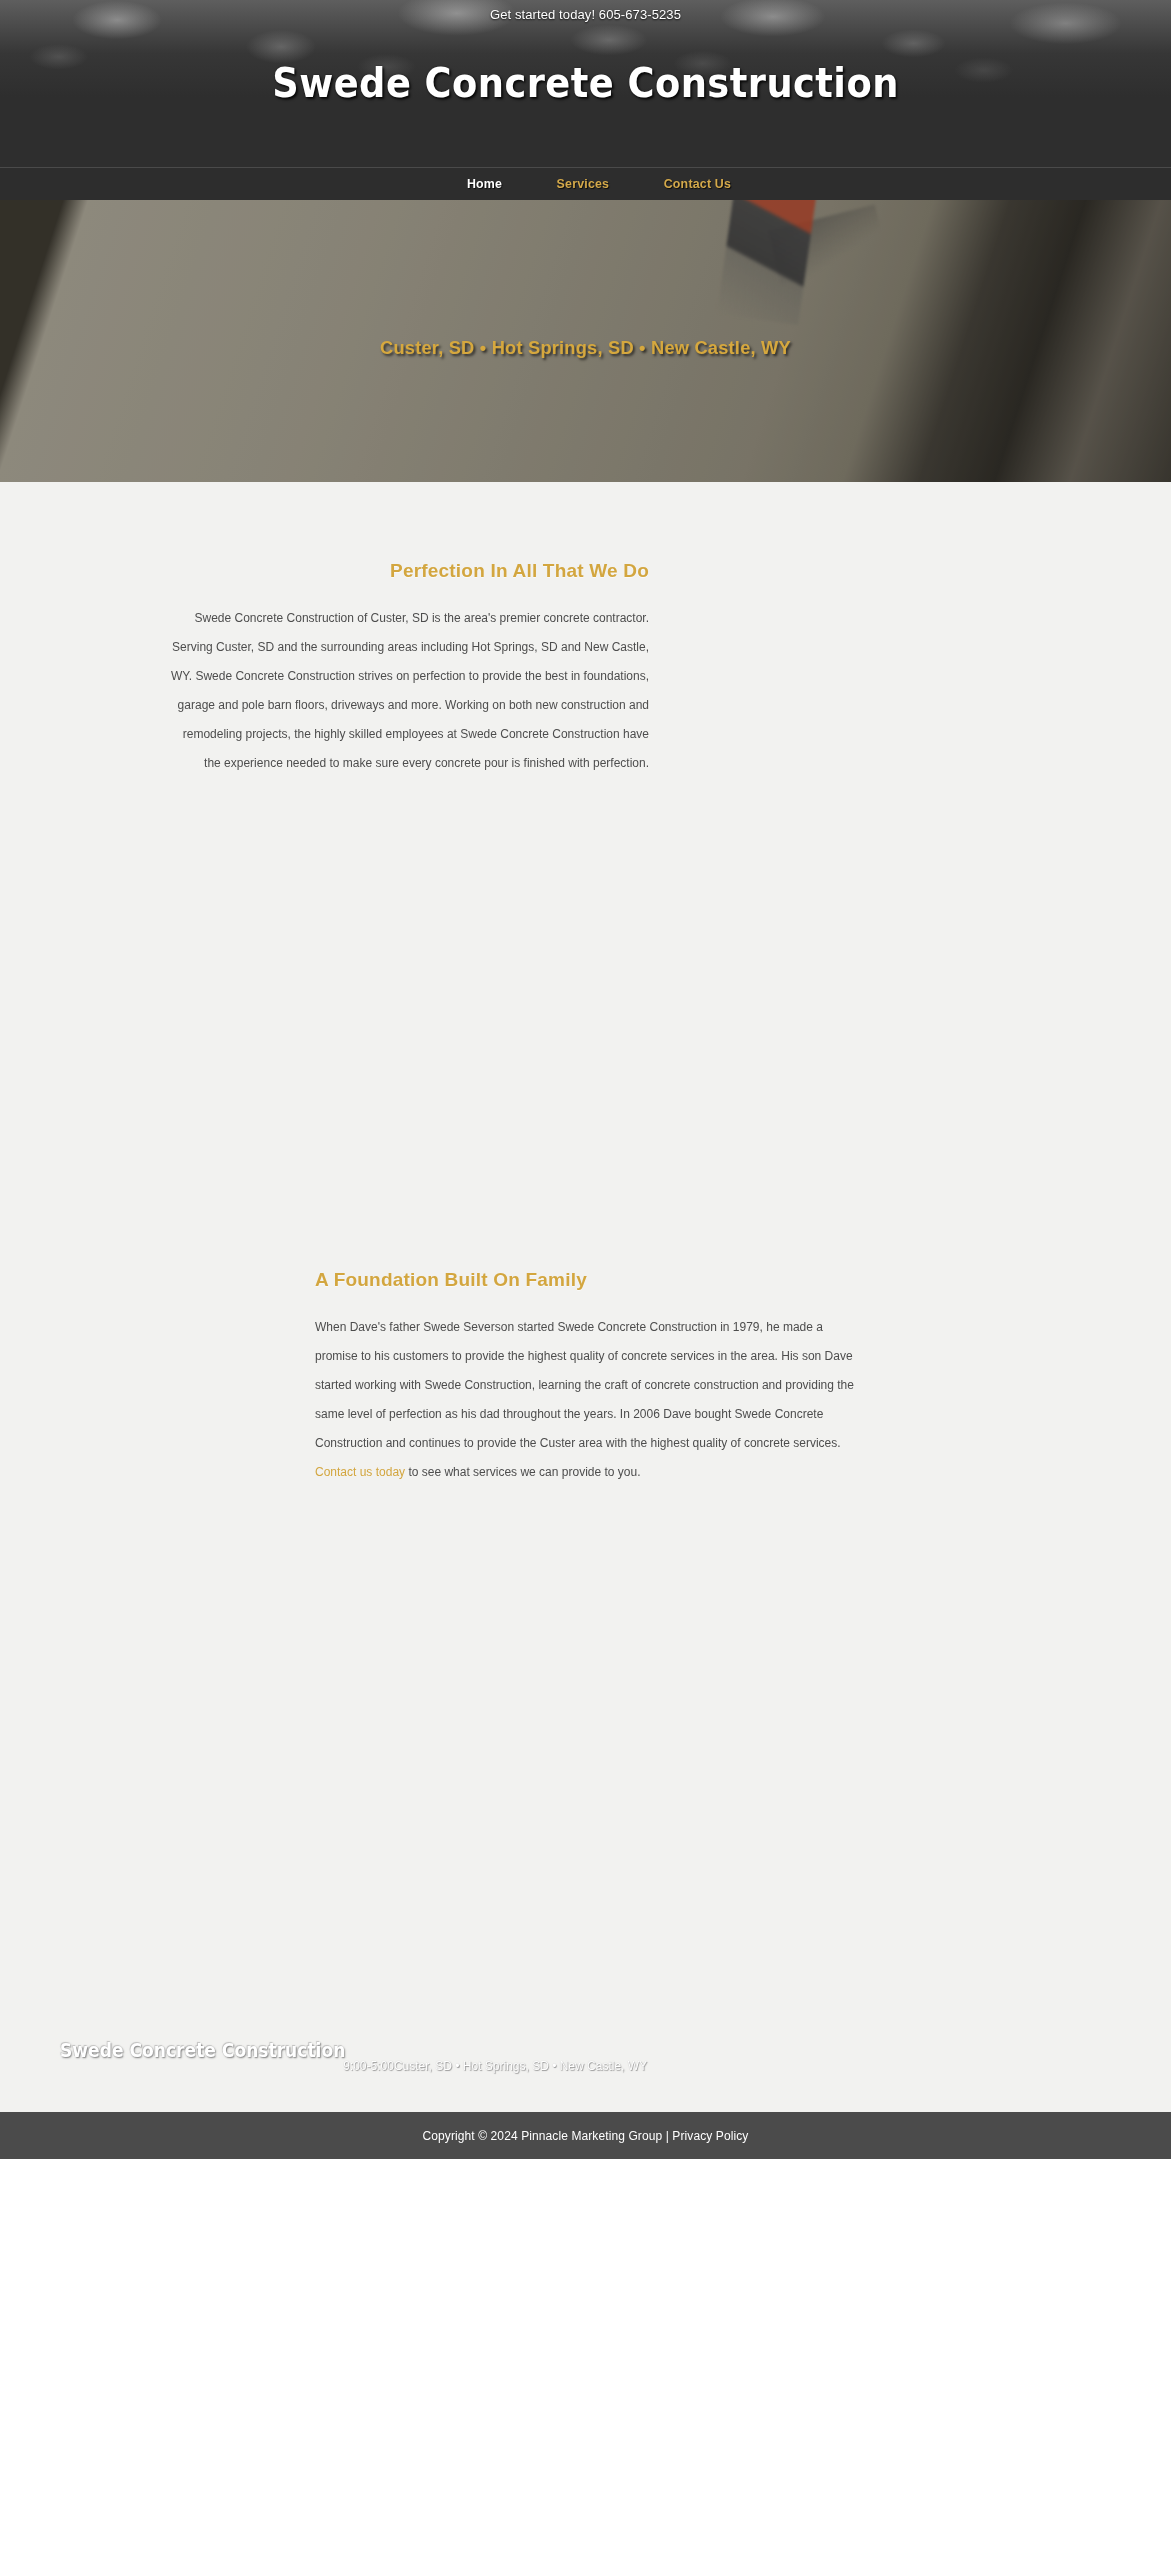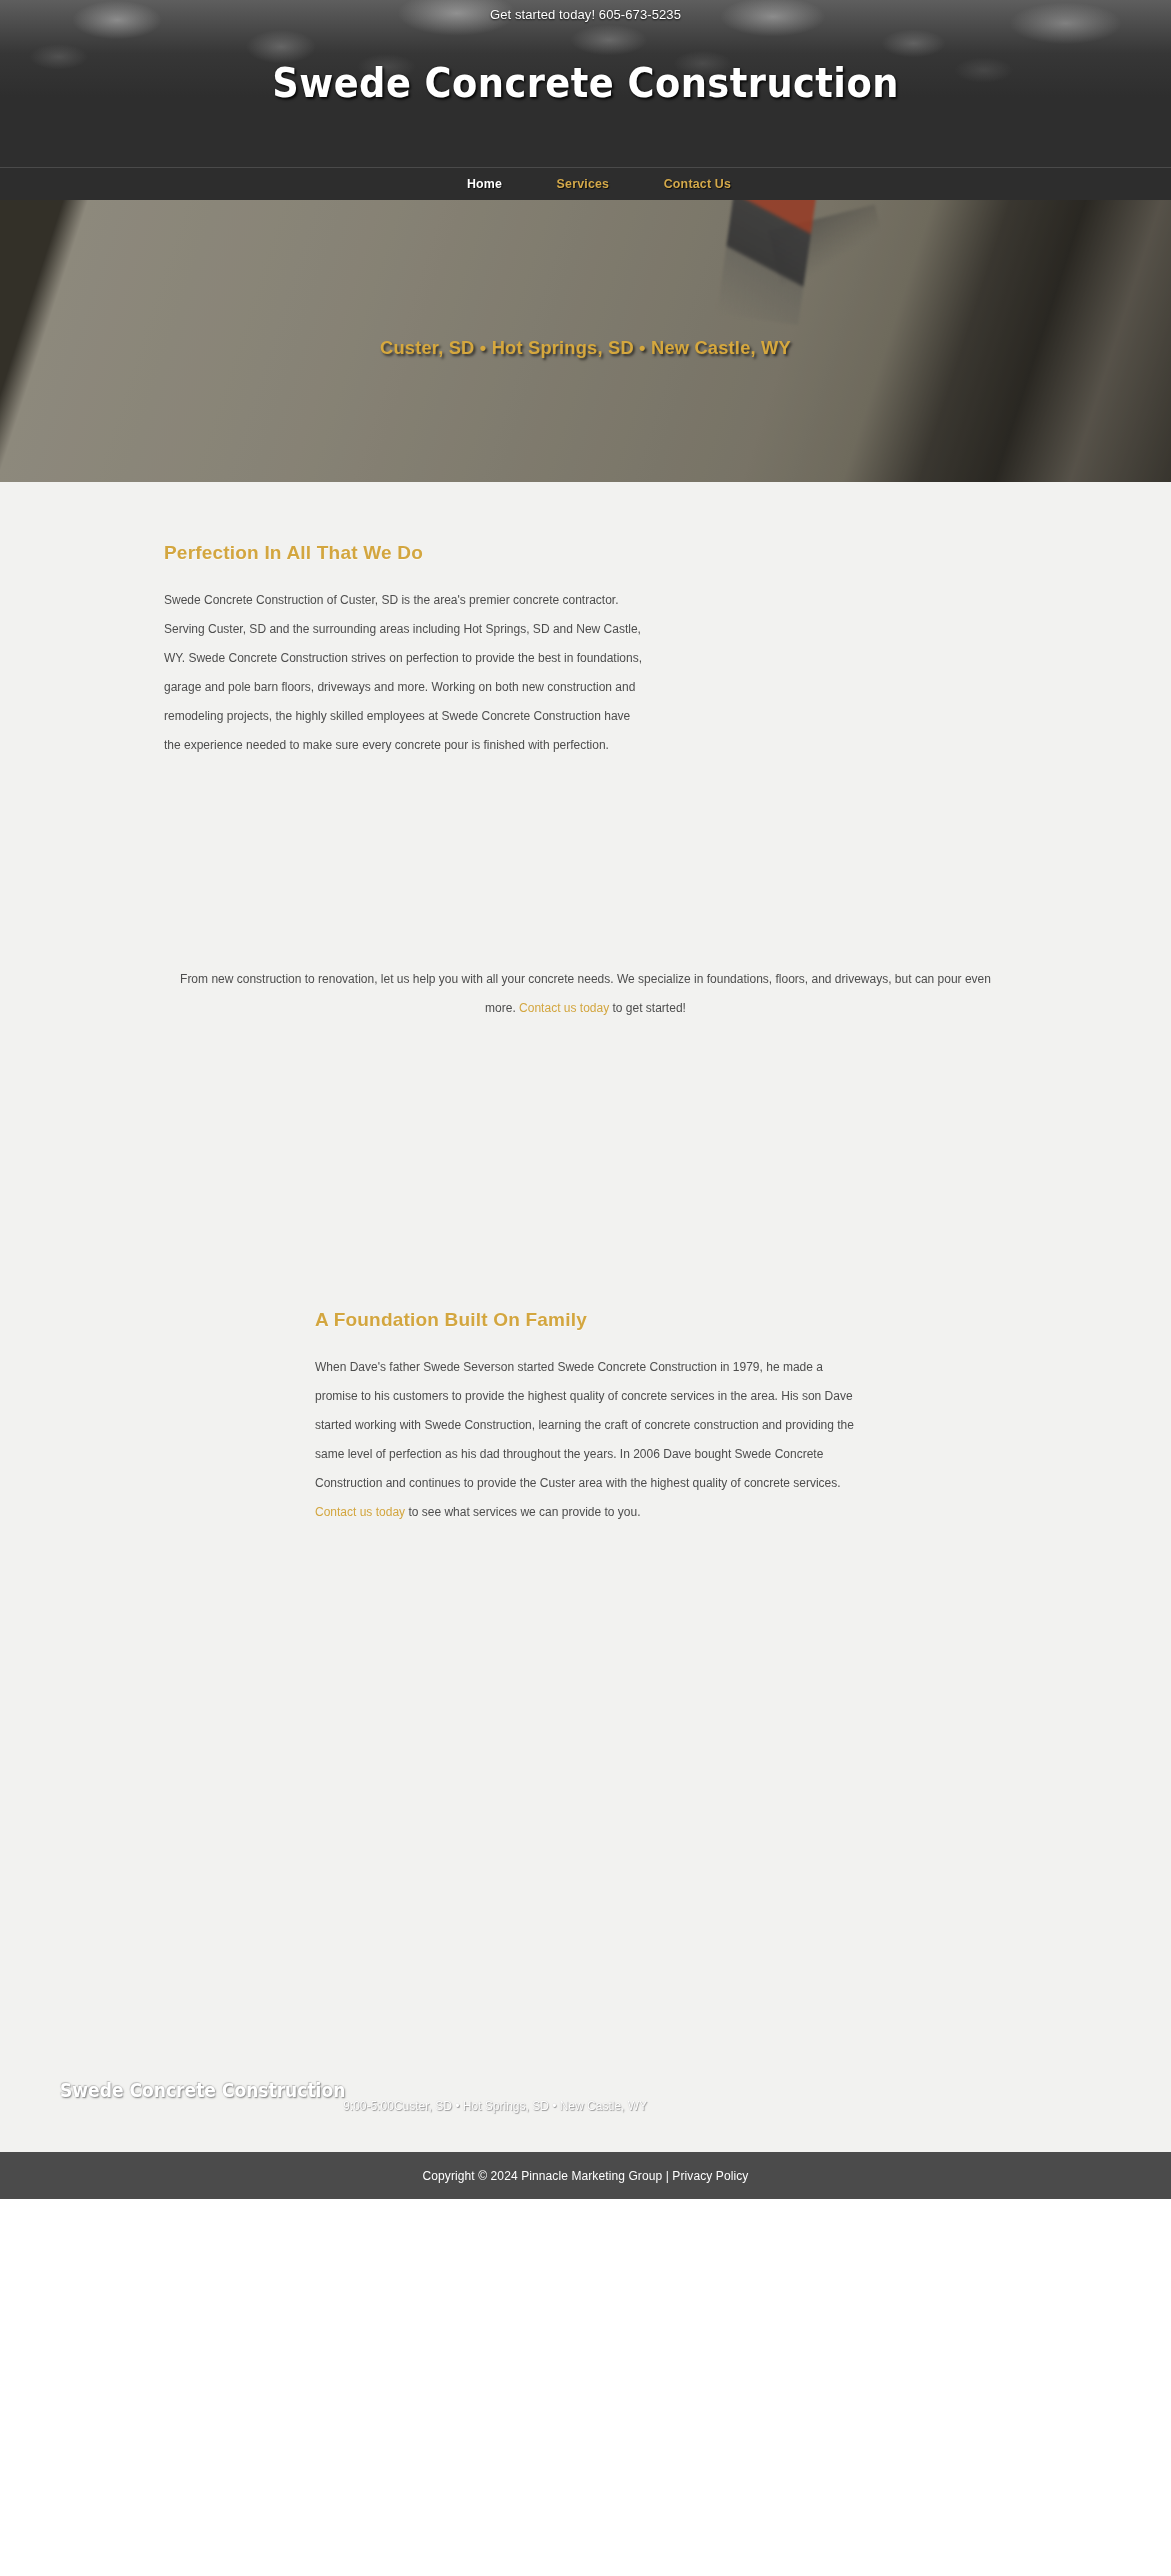--- a/index.html
+++ b/index.html
@@ -190,21 +190,21 @@
     background: #f2f2f0;
     padding-bottom: 0;
   }
   .container {
     width: 1007px;
     margin: 0 auto;
   }
 
   .section { position: relative; }
 
-  .sec-about       { padding: 60px 0 0; }
+  .sec-about       { padding: 78px 0 0; text-align: right; }
   .about-grid {
     display: flex;
     align-items: flex-start;
     gap: 0;
   }
   .about-col-text { width: 567px; padding-left: 82px; }
   .about-col-img  { flex: 1; }
 
   .h2-gold {
     font-size: 19px;
@@ -376,21 +376,20 @@
         </div>
         <div class="about-col-img">
           <div class="img-placeholder"></div>
         </div>
       </div>
     </div>
   </section>
 
   <section class="section sec-needs">
     <div class="container">
-      <p class="needs-copy"><span>From new construction to renovation, let us help you with all your concrete needs. We specialize in foundations, floors, and driveways, but can pour even more. </span><a class="link-gold" href="#">Contact us today</a><span> to get started!</span></p>
       <div class="needs-gallery"></div>
     </div>
   </section>
 
   <section class="section sec-family">
     <div class="container">
       <div class="family-grid">
         <div class="family-col-img">
           <div class="img-placeholder"></div>
         </div>

